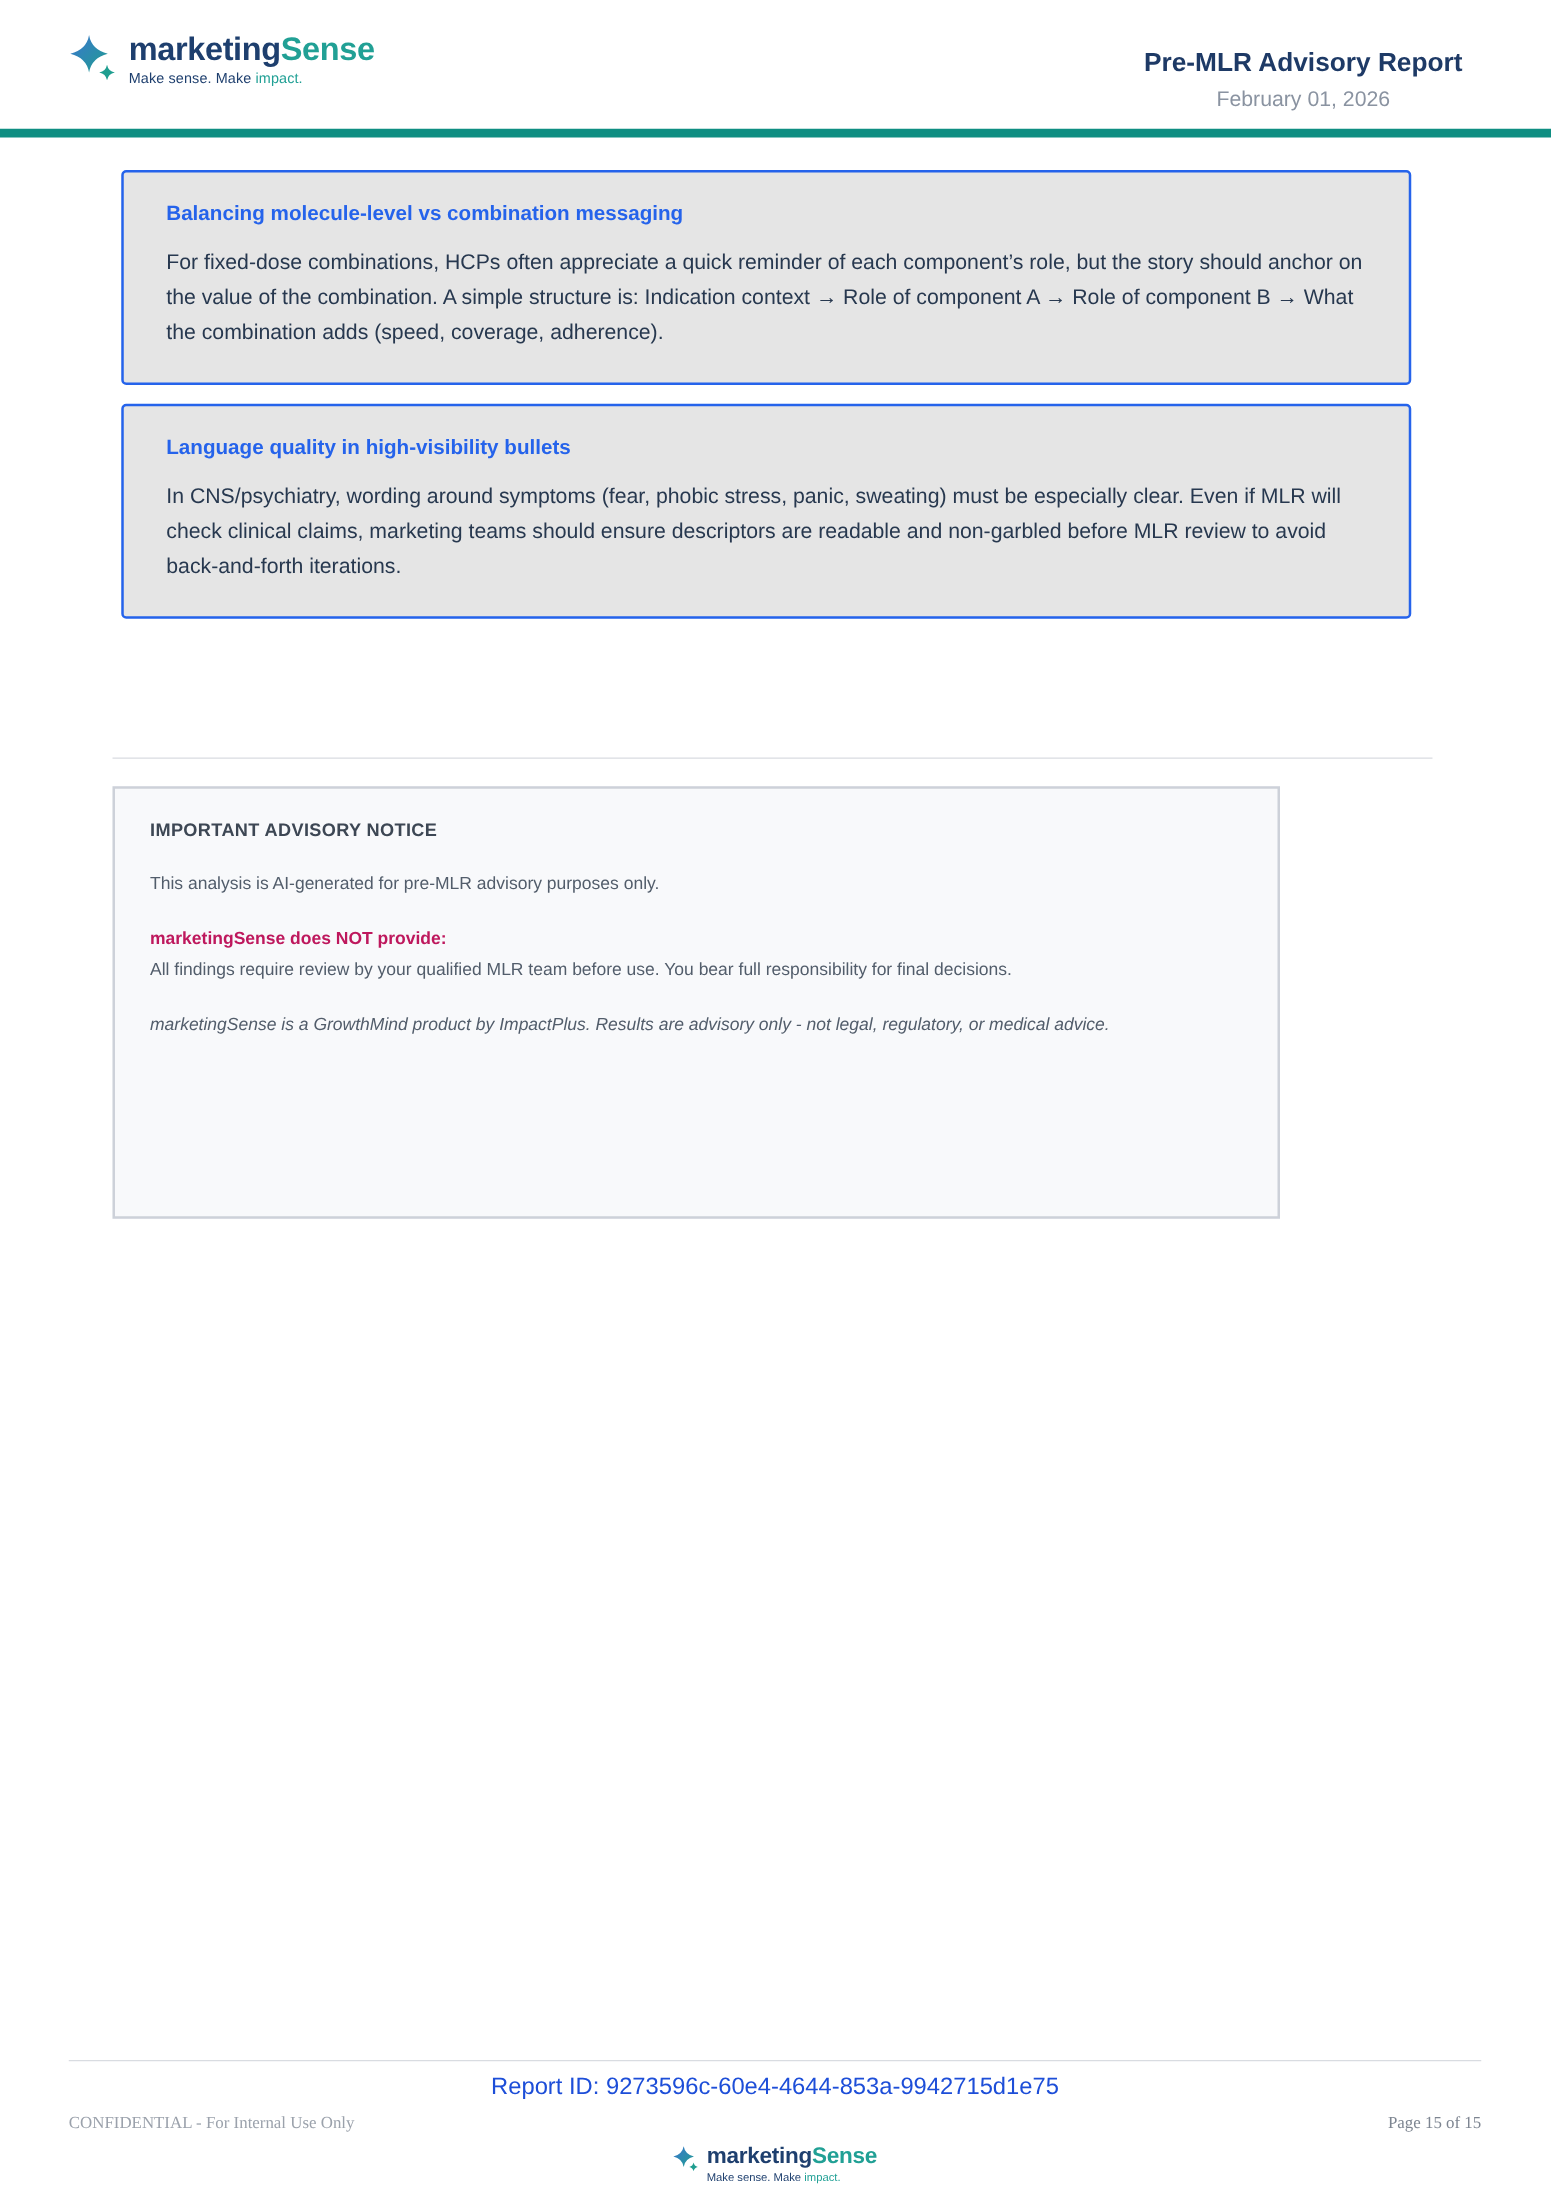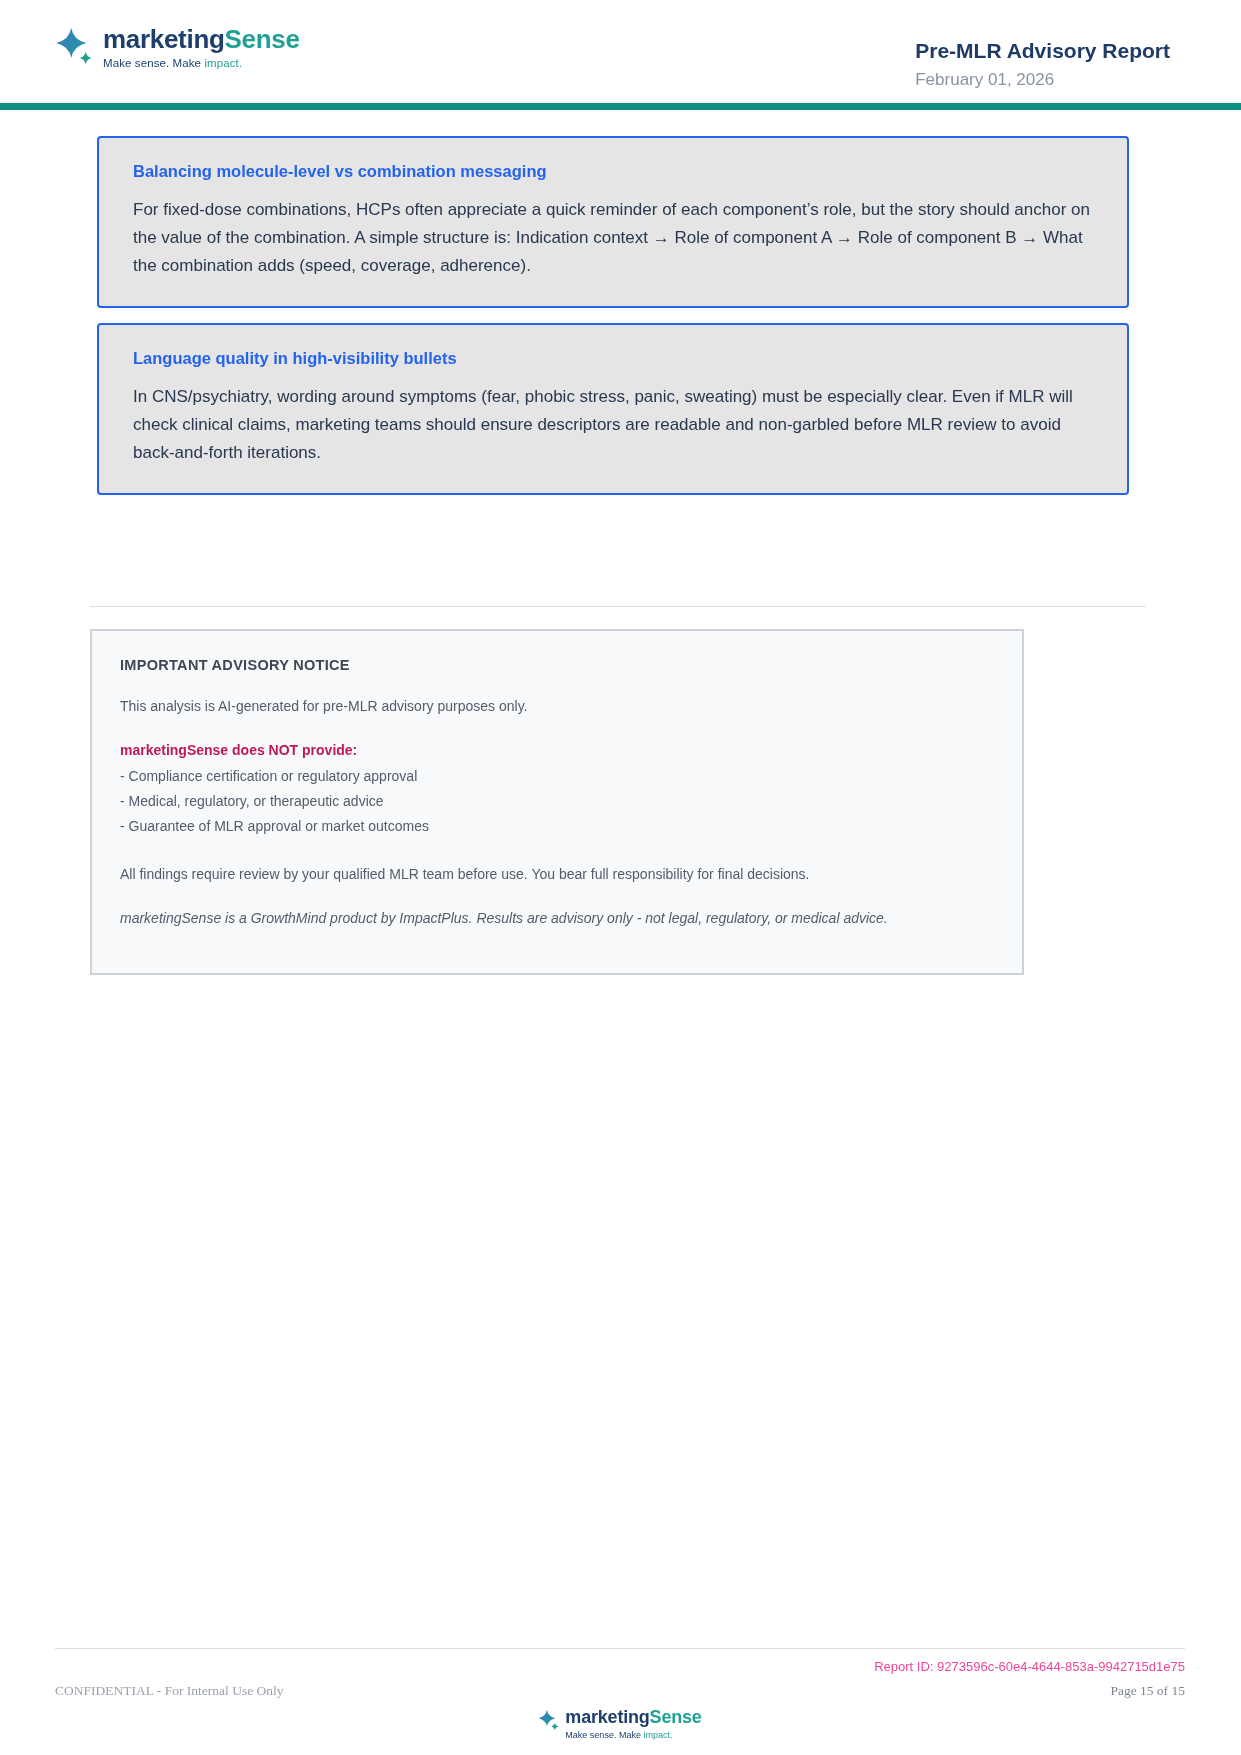--- a/index.html
+++ b/index.html
@@ -25,21 +25,21 @@
     height: 103px;
   }
   .brand { display: flex; align-items: flex-start; gap: 8px; }
   .brand .star-wrap { width: 40px; height: 44px; margin-top: 2px; }
   .brand-text-col { display: flex; flex-direction: column; }
   .wordmark { font-size: 26px; font-weight: bold; letter-spacing: -0.3px; line-height: 30px; }
   .wordmark .prefix { color: #1e3f6e; }
   .wordmark .suffix { color: #21a095; }
   .tagline { font-size: 11.5px; color: #1e3f6e; margin-top: 3px; letter-spacing: 0.1px; }
   .tagline .accent { color: #21a095; }
-  .header-right { text-align: left; padding-top: 14px; }
+  .header-right { text-align: center; padding-top: 14px; }
   .report-title { font-size: 21px; font-weight: bold; color: #1e3a66; line-height: 26px; }
   .report-date { font-size: 17px; color: #8a93a1; margin-top: 6px; }
   .teal-bar { position: absolute; left: 0; top: 103px; width: 100%; height: 7px; background: #0f8e82; }
 
   
   .callouts { padding-top: 33px; margin-left: 97px; width: 1032px; }
   .callout {
     border: 2px solid #2563eb;
     background: #e5e5e5;
     border-radius: 4px;
@@ -74,21 +74,21 @@
   .notice .disclaimer { font-style: italic; }
 
   
   .footer {
     position: absolute;
     top: 1648px;
     left: 55px;
     width: 1130px;
     border-top: 1px solid #d9dce1;
   }
-  .footer-report-id { text-align: right; font-size: 13px; color: #ec4899; margin-top: 10px; }
+  .footer-report-id { text-align: center; font-size: 19px; color: #1d4ed8; margin-top: 10px; }
   .footer-row { display: flex; justify-content: space-between; margin-top: 9px; font-family: Liberation Serif, serif; }
   .footer-confidential { font-size: 13.5px; color: #9ba2ac; }
   .footer-page { font-size: 13.5px; color: #7d8591; }
   .footer-brand { display: flex; justify-content: center; margin-top: 8px; }
   .footer-brand-inner { display: flex; align-items: flex-start; gap: 5px; }
   .footer-brand .star-wrap { width: 22px; height: 26px; margin-top: 1px; }
   .footer-wordmark { font-size: 18px; font-weight: bold; letter-spacing: -0.2px; line-height: 21px; }
   .footer-tagline { font-size: 9px; color: #1e3f6e; margin-top: 2px; }
   .footer-tagline .accent { color: #21a095; }
 </style>
@@ -137,25 +137,20 @@
       <div class="callout-body">In CNS/psychiatry, wording around symptoms (fear, phobic stress, panic, sweating) must be especially clear. Even if MLR will check clinical claims, marketing teams should ensure descriptors are readable and non-garbled before MLR review to avoid back-and-forth iterations.</div>
     </div>
   </div>
 
   <div class="section-divider"></div>
 
   <div class="notice">
     <div class="notice-heading">IMPORTANT ADVISORY NOTICE</div>
     <p class="gap">This analysis is AI-generated for pre-MLR advisory purposes only.</p>
     <p class="np-heading">marketingSense does NOT provide:</p>
-    <ul class="np-list">
-      <li>- Compliance certification or regulatory approval</li>
-      <li>- Medical, regulatory, or therapeutic advice</li>
-      <li>- Guarantee of MLR approval or market outcomes</li>
-    </ul>
     <p class="gap">All findings require review by your qualified MLR team before use. You bear full responsibility for final decisions.</p>
     <p class="disclaimer">marketingSense is a GrowthMind product by ImpactPlus. Results are advisory only - not legal, regulatory, or medical advice.</p>
   </div>
 
   <div class="footer">
     <div class="footer-report-id">Report ID: 9273596c-60e4-4644-853a-9942715d1e75</div>
     <div class="footer-row">
       <span class="footer-confidential">CONFIDENTIAL - For Internal Use Only</span>
       <span class="footer-page">Page 15 of 15</span>
     </div>

